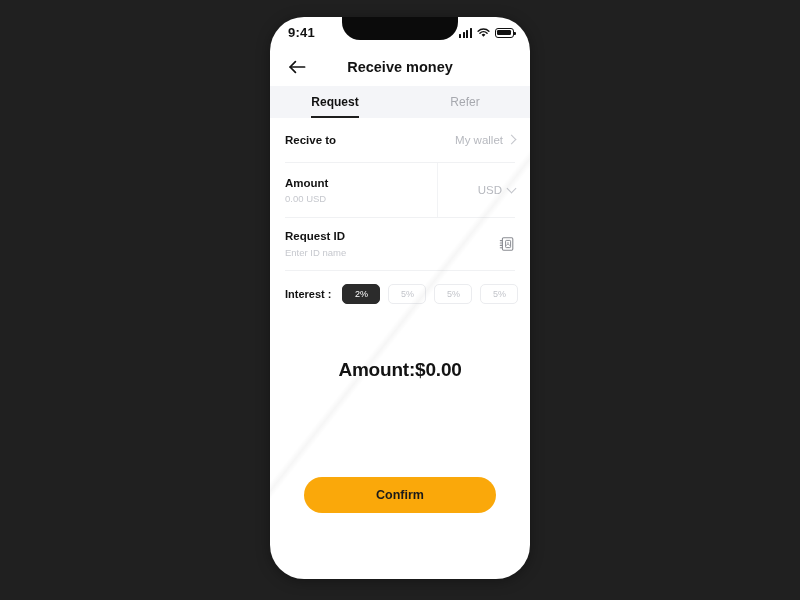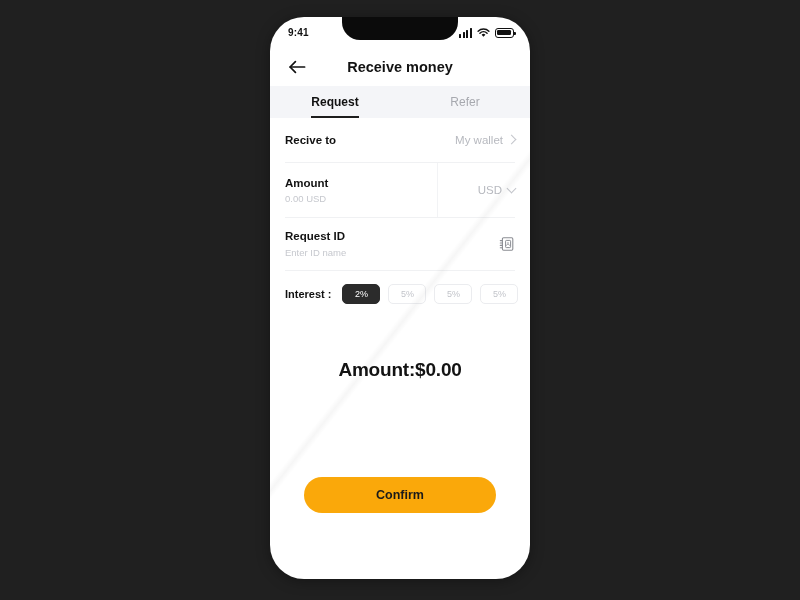--- a/index.html
+++ b/index.html
@@ -61,21 +61,21 @@
     position: relative;
     height: 31px;
     display: flex;
     align-items: center;
     justify-content: space-between;
     padding: 0 16px 0 18px;
     box-sizing: border-box;
     z-index: 7;
   }
   #status-time {
-    font-size: 10px;
+    font-size: 13px;
     font-weight: bold;
     color: #111;
     letter-spacing: 0.2px;
   }
   #status-icons {
     display: flex;
     align-items: center;
     gap: 5px;
   }
   .bars {

